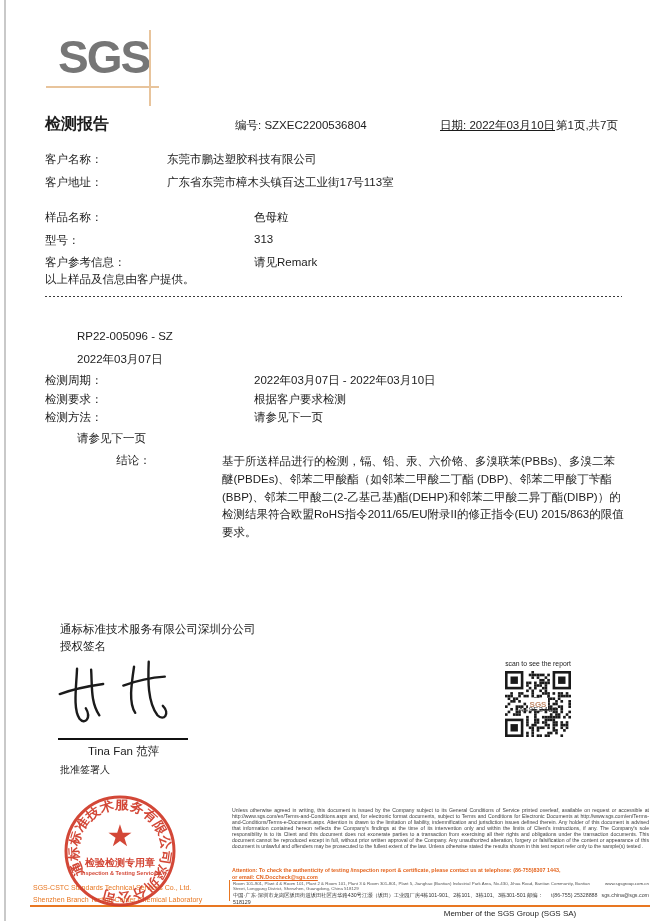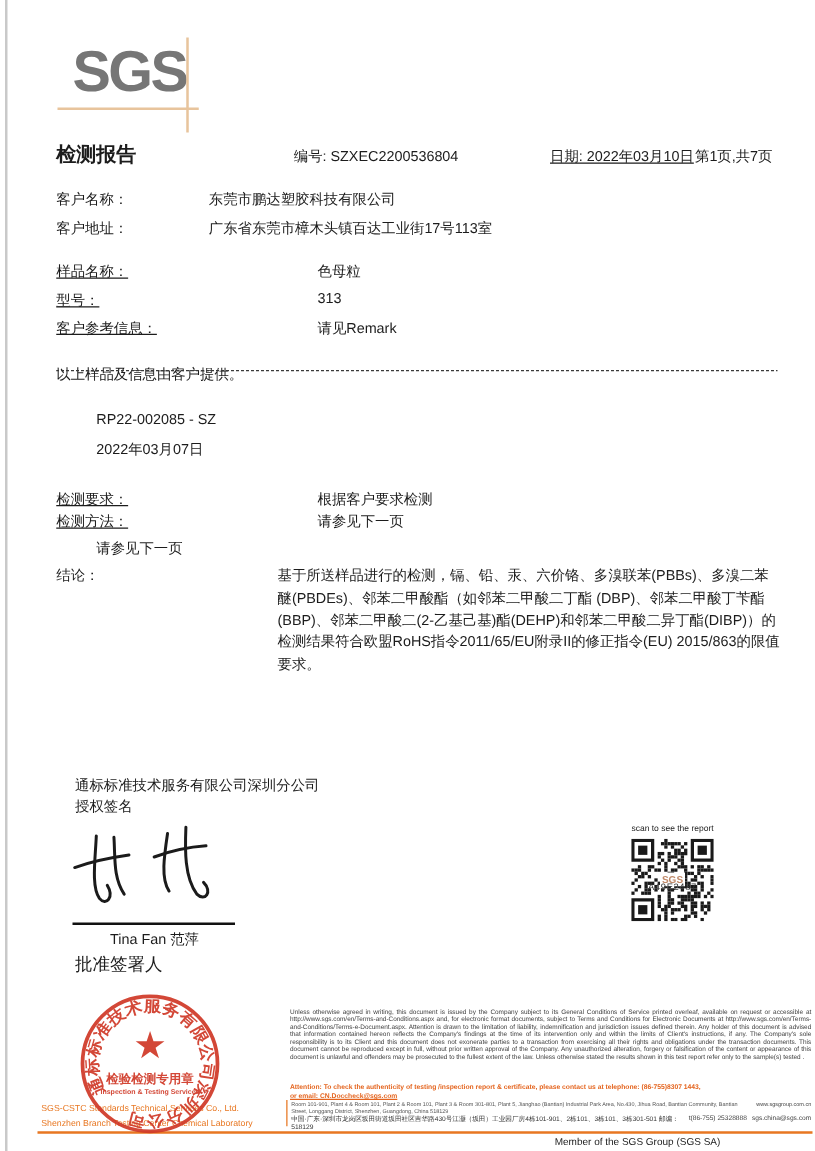--- a/index.html
+++ b/index.html
@@ -17,36 +17,36 @@
 
   
   .doc-title{position:absolute;left:45px;top:114px;font-size:16px;font-weight:bold;}
   .hdr-no{position:absolute;left:235px;top:118px;font-size:11.5px;}
   .hdr-date{position:absolute;left:440px;top:118px;font-size:11.5px;text-decoration:underline;}
   .hdr-page{position:absolute;left:556px;top:118px;font-size:11.5px;}
 
   
   .kv{position:absolute;left:45px;display:flex;font-size:11.5px;}
   .kv .k{flex:0 0 90px;}
-  .kv2 .k{flex:0 0 177px;text-decoration:underline;}
+  .kv2 .k{flex:0 0 177px;}
   .kv .v{white-space:nowrap;margin-left:32px;}
-  .note{position:absolute;left:45px;top:272px;font-size:11.5px;margin-top:20px;}
+  .note{position:absolute;left:45px;top:272px;font-size:11.5px;}
   .dashsep{position:absolute;left:45px;top:296px;width:577px;height:1px;
            background:repeating-linear-gradient(90deg,#3a3a3a 0 2px,transparent 2px 4px);}
 
   .concl{position:absolute;left:45px;top:453px;display:flex;font-size:11.5px;}
-  .concl .k{flex:0 0 177px;}
+  .concl .k{flex:0 0 177px;text-align:center;}
   .concl .v{width:402px;line-height:1.55;white-space:normal;}
 
   
   .sig-company{position:absolute;left:60px;top:621px;font-size:11.5px;line-height:1.45;}
   .sig-svg{position:absolute;left:52px;top:655px;}
   .sig-line{position:absolute;left:58px;top:738px;width:130px;height:2px;background:#111;}
   .sig-name{position:absolute;left:60px;top:744px;font-size:11.5px;margin-left:28px;}
-  .sig-role{position:absolute;left:60px;top:763px;font-size:14px;}
+  .sig-role{position:absolute;left:60px;top:763px;font-size:10px;}
 
   
   .qr-caption{position:absolute;left:486px;top:660px;width:104px;text-align:center;
               font-size:6.8px;color:#222;}
   .qr-box{position:absolute;left:505px;top:671px;width:66px;height:66px;}
   .qr-code-text{position:absolute;left:498px;top:705px;width:80px;text-align:center;
                 font-size:7.5px;color:#333;letter-spacing:.5px;}
 
   
   .stamp{position:absolute;left:62px;top:793px;width:116px;height:116px;opacity:.93;z-index:5;}
@@ -101,24 +101,28 @@
   </div>
   <div class="kv kv2" style="top:255px">
     <span class="k">客户参考信息：</span>
     <span class="v">请见Remark</span>
   </div>
   <div class="note">以上样品及信息由客户提供。</div>
 
   <div class="dashsep"></div>
 
   <div class="kv kv2" style="top:330px">
-    <span class="v">RP22-002085 - SZ</span>
+    <span class="v">RP22-005096 - SZ</span>
   </div>
   <div class="kv kv2" style="top:352px">
     <span class="v">2022年03月07日</span>
+  </div>
+  <div class="kv kv2" style="top:373px">
+    <span class="k">检测周期：</span>
+    <span class="v">2022年03月07日 - 2022年03月10日</span>
   </div>
   <div class="kv kv2" style="top:392px">
     <span class="k">检测要求：</span>
     <span class="v">根据客户要求检测</span>
   </div>
   <div class="kv kv2" style="top:410px">
     <span class="k">检测方法：</span>
     <span class="v">请参见下一页</span>
   </div>
   <div class="kv kv2" style="top:431px">

